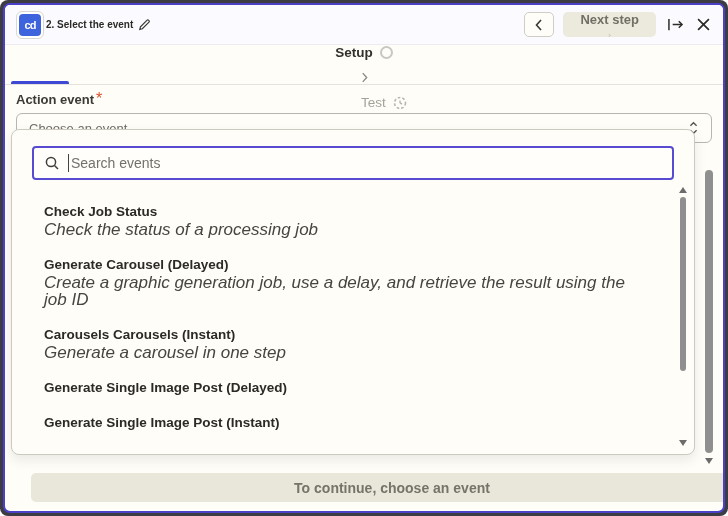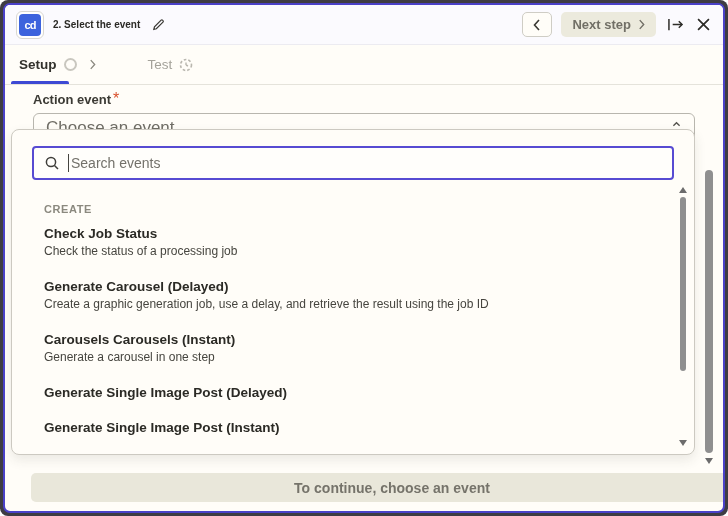--- a/index.html
+++ b/index.html
@@ -9,68 +9,68 @@
   .frame { width:728px; height:516px; background:#3e3c43; position:relative; border-radius:8px; }
   .window {
     position:absolute; inset:3px;
     border:2px solid #4a41c8; border-radius:7px;
     background:#fffdf8; overflow:hidden;
   }
 
   
   .header {
     height:40px; background:#fbfafe; border-bottom:1px solid #ecebf1;
-    display:flex; align-items:center; padding:0 11px; gap:9px;
+    display:flex; align-items:center; padding:0 11px; gap:2px;
   }
   .app-badge {
     width:28px; height:28px; background:#ffffff; border:1px solid #d9d7d1;
     border-radius:6px; display:flex; align-items:center; justify-content:center;
   }
   .app-badge .logo {
     width:22px; height:22px; background:#3d63dd; border-radius:4px;
     color:#fff; font-weight:bold; font-size:11px; letter-spacing:-1px;
     display:flex; align-items:center; justify-content:center;
   }
   .step-title { font-size:10px; font-weight:bold; color:#2b2a26; }
   .icon-btn { background:none; border:none; cursor:pointer; display:flex; align-items:center; color:#2e2d29; padding:2px; }
   .header-right { margin-left:auto; display:flex; align-items:center; gap:9px; }
   .back-btn {
     width:30px; height:25px; background:#fffdf8; border:1px solid #cfcdc5;
     border-radius:5px; display:flex; align-items:center; justify-content:center;
     cursor:pointer; color:#3a3934;
   }
   .next-btn {
-    height:25px; padding:0 11px; background:#eceadd; border:none; border-radius:5px;
+    height:25px; padding:0 17px; background:#eceadd; border:none; border-radius:5px;
     color:#716f66; font-size:13px; font-weight:bold; display:flex; align-items:center;
-    gap:7px; cursor:default; font-family:inherit;
+    gap:7px; cursor:default; font-family:inherit;flex-direction:column;
   }
 
   
   .tabs {
     height:40px; border-bottom:1px solid #e5e3db; display:flex; align-items:center;
-    padding:0 14px; gap:12px; position:relative; background:#fffdf8;
+    padding:0 14px; gap:12px; position:relative; background:#fffdf8;flex-direction:column;
   }
   .tab { display:flex; align-items:center; gap:7px; cursor:pointer; }
   .tab-setup-label { font-size:13.5px; font-weight:bold; color:#32312c; }
   .tab-test-label  { font-size:13.5px; color:#a4a29a;margin-left:40px; }
   .progress-circle { width:13px; height:13px; border:2px solid #c9c7bf; border-radius:50%; }
   .tab-underline {
     position:absolute; left:6px; bottom:0; width:58px; height:3px;
     background:#3d49d4; border-radius:2px 2px 0 0;
   }
   .tab-sep { color:#8a887f; display:flex; }
 
   
-  .content { padding:5px 28px 0; }
+  .content { padding:5px 11px 0; }
   .field-label { font-size:13px; font-weight:bold; color:#3b3a34; }
   .required { color:#d94f2b; margin-left:2px; }
   .select {
     margin-top:5px; height:30px; border:1px solid #b8b6ae; border-radius:6px;
     background:#fffdf8; display:flex; align-items:center; padding:0 12px;
-    color:#6f6d65; font-size:17px; cursor:pointer;
+    color:#6f6d65; font-size:13px; cursor:pointer;
   }
   .select .chev { margin-left:auto; color:#55544e; display:flex; }
 
   
   .panel {
     position:absolute; left:6px; top:124px; width:684px; height:326px;
     background:#fffdf8; border:1px solid #ccc9c1; border-radius:8px;
     box-shadow:0 5px 12px rgba(60,58,50,0.10); overflow:hidden;
   }
   .search-wrap { padding:16px 20px 0; }
@@ -82,21 +82,21 @@
     border:none; outline:none; background:transparent; flex:1;
     font-size:14px; color:#35342f; font-family:inherit;
   }
   .search-box input::placeholder { color:#73716a; opacity:1; }
   .caret { width:1px; height:18px; background:#45443f; margin-right:-6px; }
 
   .list { padding:23px 46px 0 32px; }
   .section-label { font-size:11px; font-weight:bold; color:#8b897f; letter-spacing:0.6px; margin-bottom:10px; }
   .item { margin-bottom:18px; cursor:pointer; }
   .item-title { font-size:13.5px; font-weight:bold; color:#2b2a25; line-height:17px; margin-bottom:1px; }
-  .item-desc  { font-size:12px; color:#46453f; line-height:17px; }
+  .item-desc  { font-size:17px; color:#46453f; line-height:17px;font-style:italic; }
 
   
   .sb-thumb { position:absolute; background:#8f8f8f; border-radius:4px; }
   .sb-arrow-up, .sb-arrow-down { position:absolute; width:0; height:0;
     border-left:4px solid transparent; border-right:4px solid transparent; cursor:pointer; }
   .sb-arrow-up   { border-bottom:6px solid #6c6c6c; }
   .sb-arrow-down { border-top:6px solid #6c6c6c; }
 
   .inner-sb-thumb { right:8px; top:67px; width:6px; height:174px; cursor:grab; }
   .inner-sb-up    { right:7px; top:57px; }
@@ -197,21 +197,20 @@
           <svg width="16" height="16" viewBox="0 0 16 16" fill="none" stroke="#3f3e3a" stroke-width="1.5">
             <circle cx="7" cy="7" r="4.6"></circle>
             <path d="M10.5 10.5 L14 14"></path>
           </svg>
           <span class="caret"></span>
           <input type="text" placeholder="Search events" style="">
         </div>
       </div>
 
       <div class="list">
-        <div class="section-label">CREATE</div>
 
         <div class="item">
           <div class="item-title">Check Job Status</div>
           <div class="item-desc">Check the status of a processing job</div>
         </div>
 
         <div class="item">
           <div class="item-title">Generate Carousel (Delayed)</div>
           <div class="item-desc">Create a graphic generation job, use a delay, and retrieve the result using the job ID</div>
         </div>

